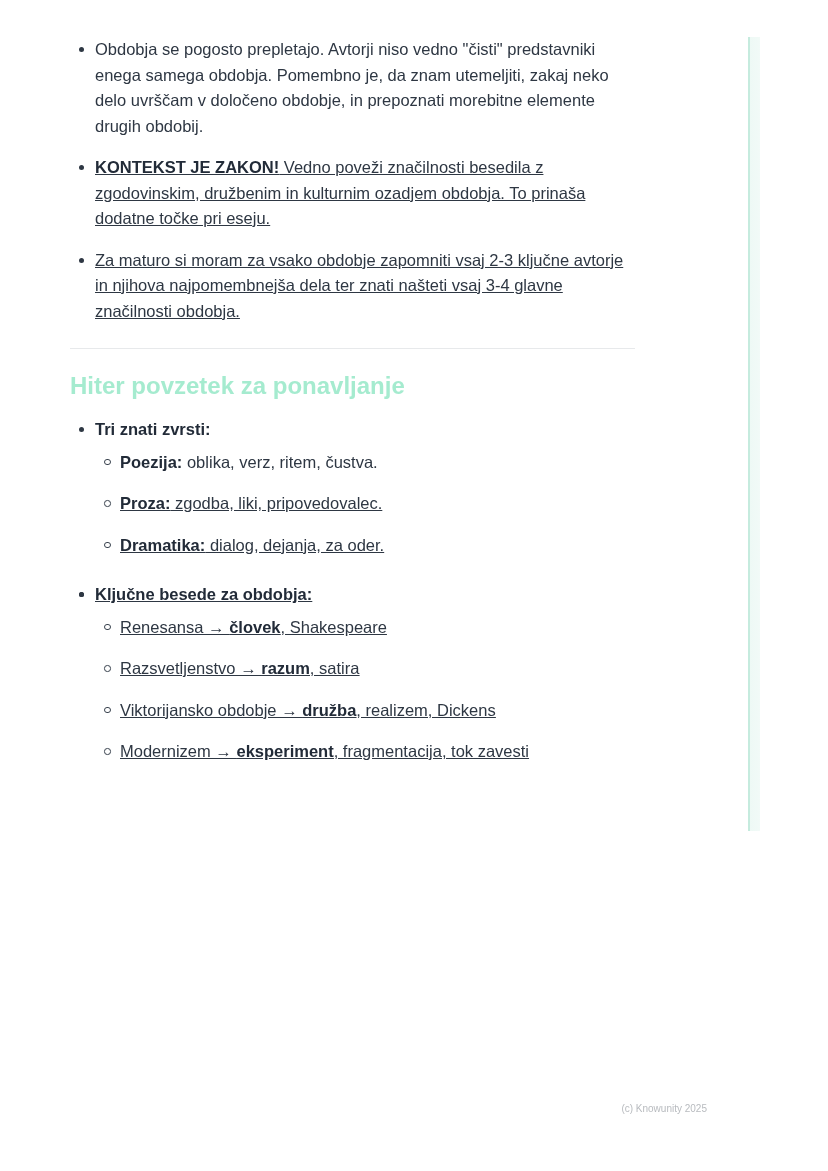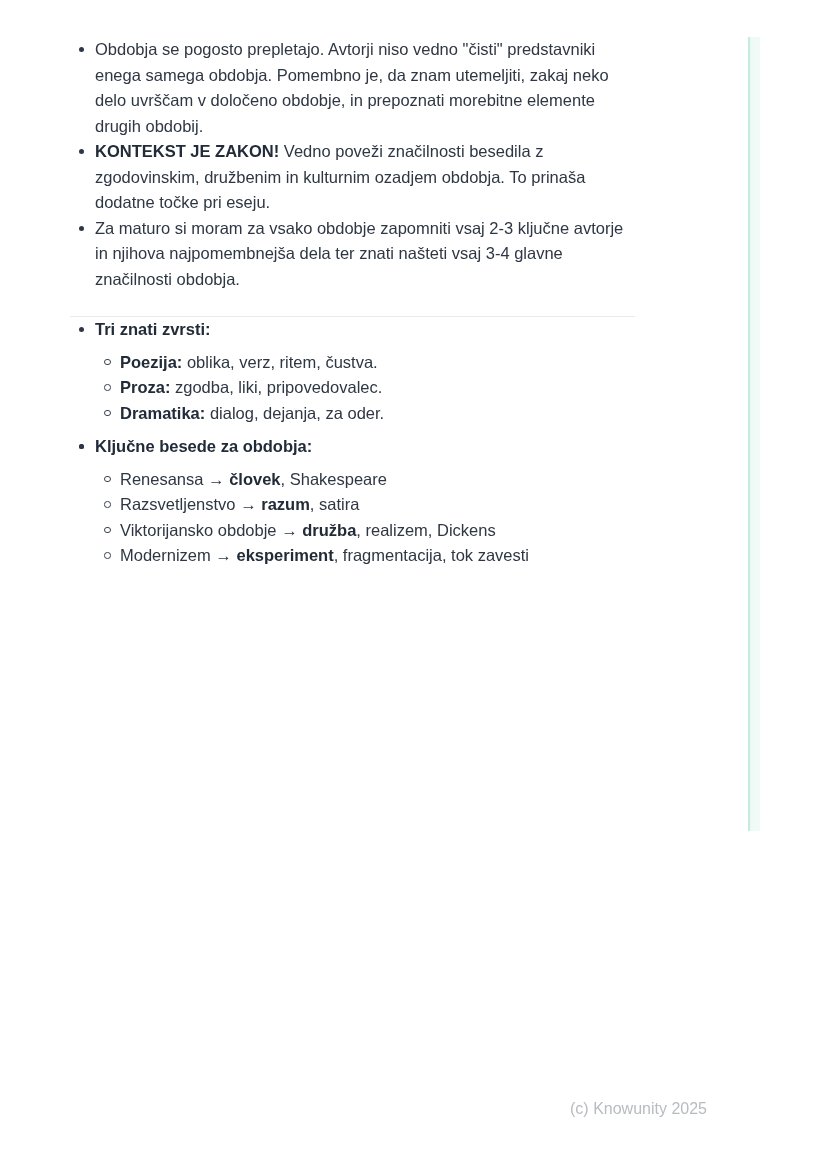--- a/index.html
+++ b/index.html
@@ -17,21 +17,21 @@
     top: 37px;
     left: 70px;
     width: 565px;
     font-size: 16.5px;
     line-height: 25.5px;
   }
   strong { font-weight: bold; color: #222b38; }
 
   .list { list-style: none; margin: 0; padding: 0; }
   .list > li { position: relative; padding-left: 25px; }
-  .list > li + li { margin-top: 0; }
+  .list > li + li { margin-top: 16px; text-decoration: underline; }
   .list > li.has-children { padding-bottom: 8px; }
 
   .marker {
     position: absolute;
     left: 9px;
     top: 10px;
     width: 5px;
     height: 5px;
     border-radius: 50%;
     background: #2e3743;
@@ -71,36 +71,37 @@
     top: 37px;
     left: 750px;
     width: 42px;
     height: 794px;
     background: linear-gradient(to right, #eef9f5 0%, #f6fcfa 55%, rgba(255,255,255,0) 100%);
   }
   .footer {
     position: absolute;
     top: 1102px;
     right: 53px;
-    font-size: 16px;
+    font-size: 10px;
     line-height: 14px;
     color: #b8bbbf;
   }
 </style>
 </head>
 <body>
 
 <div class="page">
   <div class="content">
     <ul class="list">
         <li><span class="marker"></span><span><span>Obdobja se pogosto prepletajo. Avtorji niso vedno "čisti" predstavniki enega samega obdobja. Pomembno je, da znam utemeljiti, zakaj neko delo uvrščam v določeno obdobje, in prepoznati morebitne elemente drugih obdobij.</span></span></li>
         <li><span class="marker"></span><span><strong>KONTEKST JE ZAKON!</strong><span> Vedno poveži značilnosti besedila z zgodovinskim, družbenim in kulturnim ozadjem obdobja. To prinaša dodatne točke pri eseju.</span></span></li>
         <li><span class="marker"></span><span><span>Za maturo si moram za vsako obdobje zapomniti vsaj 2-3 ključne avtorje in njihova najpomembnejša dela ter znati našteti vsaj 3-4 glavne značilnosti obdobja.</span></span></li>
       </ul>
     <hr class="divider">
+    <h2 class="heading">Hiter povzetek za ponavljanje</h2>
     <ul class="list">
         <li class="has-children"><span class="marker"></span><span><strong>Tri znati zvrsti:</strong></span><ul class="list sub">
             <li><span class="marker"></span><span><strong>Poezija:</strong><span> oblika, verz, ritem, čustva.</span></span></li>
             <li><span class="marker"></span><span><strong>Proza:</strong><span> zgodba, liki, pripovedovalec.</span></span></li>
             <li><span class="marker"></span><span><strong>Dramatika:</strong><span> dialog, dejanja, za oder.</span></span></li>
           </ul></li>
         <li><span class="marker"></span></li>
         <li class="has-children"><span class="marker"></span><span><strong>Ključne besede za obdobja:</strong></span><ul class="list sub">
             <li><span class="marker"></span><span><span>Renesansa → </span><strong>človek</strong><span>, Shakespeare</span></span></li>
             <li><span class="marker"></span><span><span>Razsvetljenstvo → </span><strong>razum</strong><span>, satira</span></span></li>

